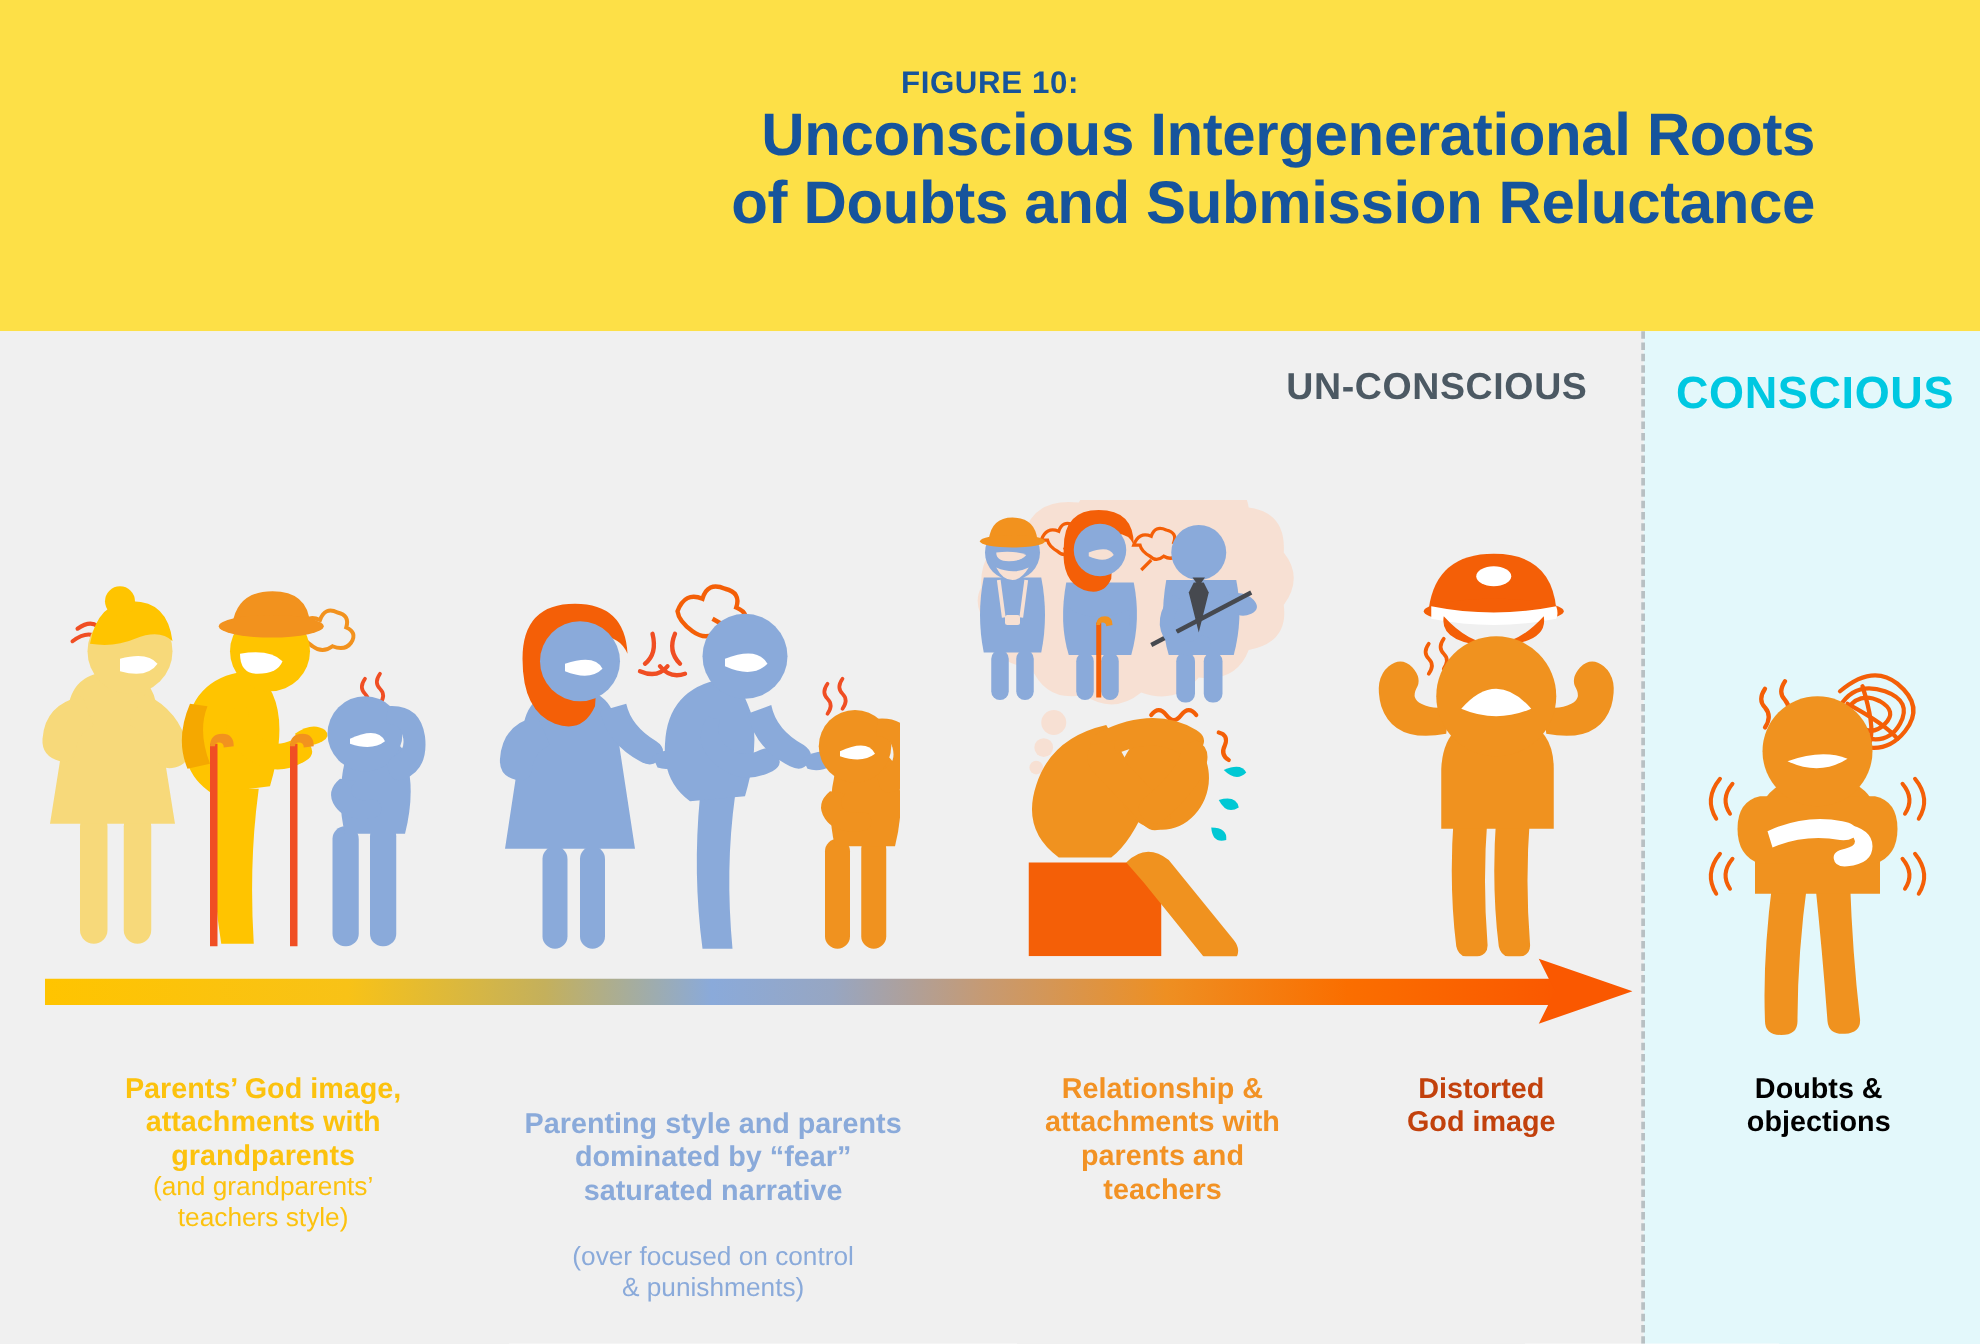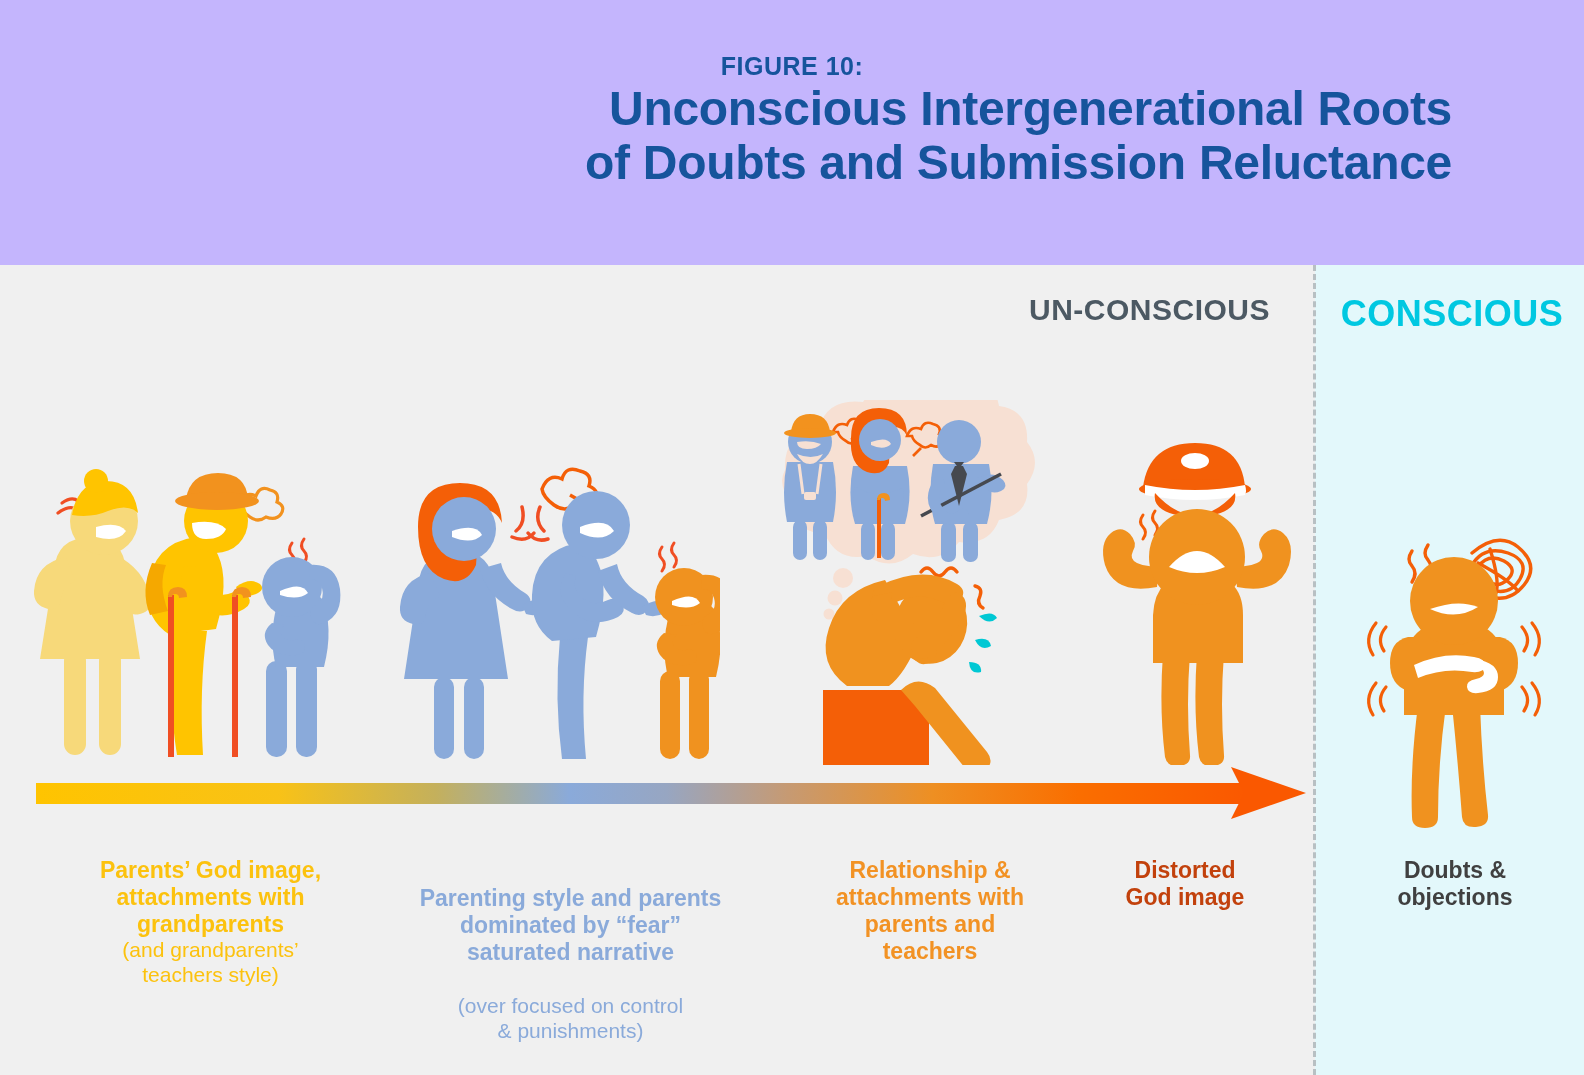--- a/index.html
+++ b/index.html
@@ -6,21 +6,21 @@
   body{
     width:1584px;height:1075px;
     background:#ffffff;
     font-family:"Liberation Sans", sans-serif;
     overflow:hidden;
     position:relative;
   }
   
   #title-block{
     position:absolute;left:0;top:0;width:1584px;height:265px;
-    background:#c4b5fd;
+    background:#fde047;
     text-align:center;
   }
   #figure-label{
     position:absolute;left:0;top:52px;width:1584px;
     font-size:25px;font-weight:bold;letter-spacing:.5px;
     color:#16549c;
   }
   #figure-title{
     position:absolute;left:0;top:82px;width:1452px;
     font-size:48px;font-weight:bold;line-height:1.12;
@@ -67,21 +67,21 @@
   
   .caption{position:absolute;text-align:center;}
   .caption .bold{font-weight:bold;font-size:23px;line-height:1.18;display:block;}
   .caption .sub{font-size:21px;line-height:1.18;display:block;}
   #cap-1{left:28px;top:592px;width:365px;color:#fcc20e;}
   #cap-1 .sub{color:#fcc20e;}
   #cap-2{left:378px;top:592px;width:385px;color:#8aaada;}
   #cap-2 .sub{color:#8aaada;}
   #cap-3{left:780px;top:592px;width:300px;color:#f29224;}
   #cap-4{left:1065px;top:592px;width:240px;color:#c2410c;}
-  #cap-5{left:1335px;top:592px;width:240px;color:#404040;}
+  #cap-5{left:1335px;top:592px;width:240px;color:#000000;}
 </style>
 </head>
 <body>
 
 <div id="title-block">
   <div id="figure-label">FIGURE 10:</div>
   <div id="figure-title">
     <span class="tl">Unconscious Intergenerational Roots</span>
     <span class="tl">of Doubts and Submission Reluctance</span>
   </div>

